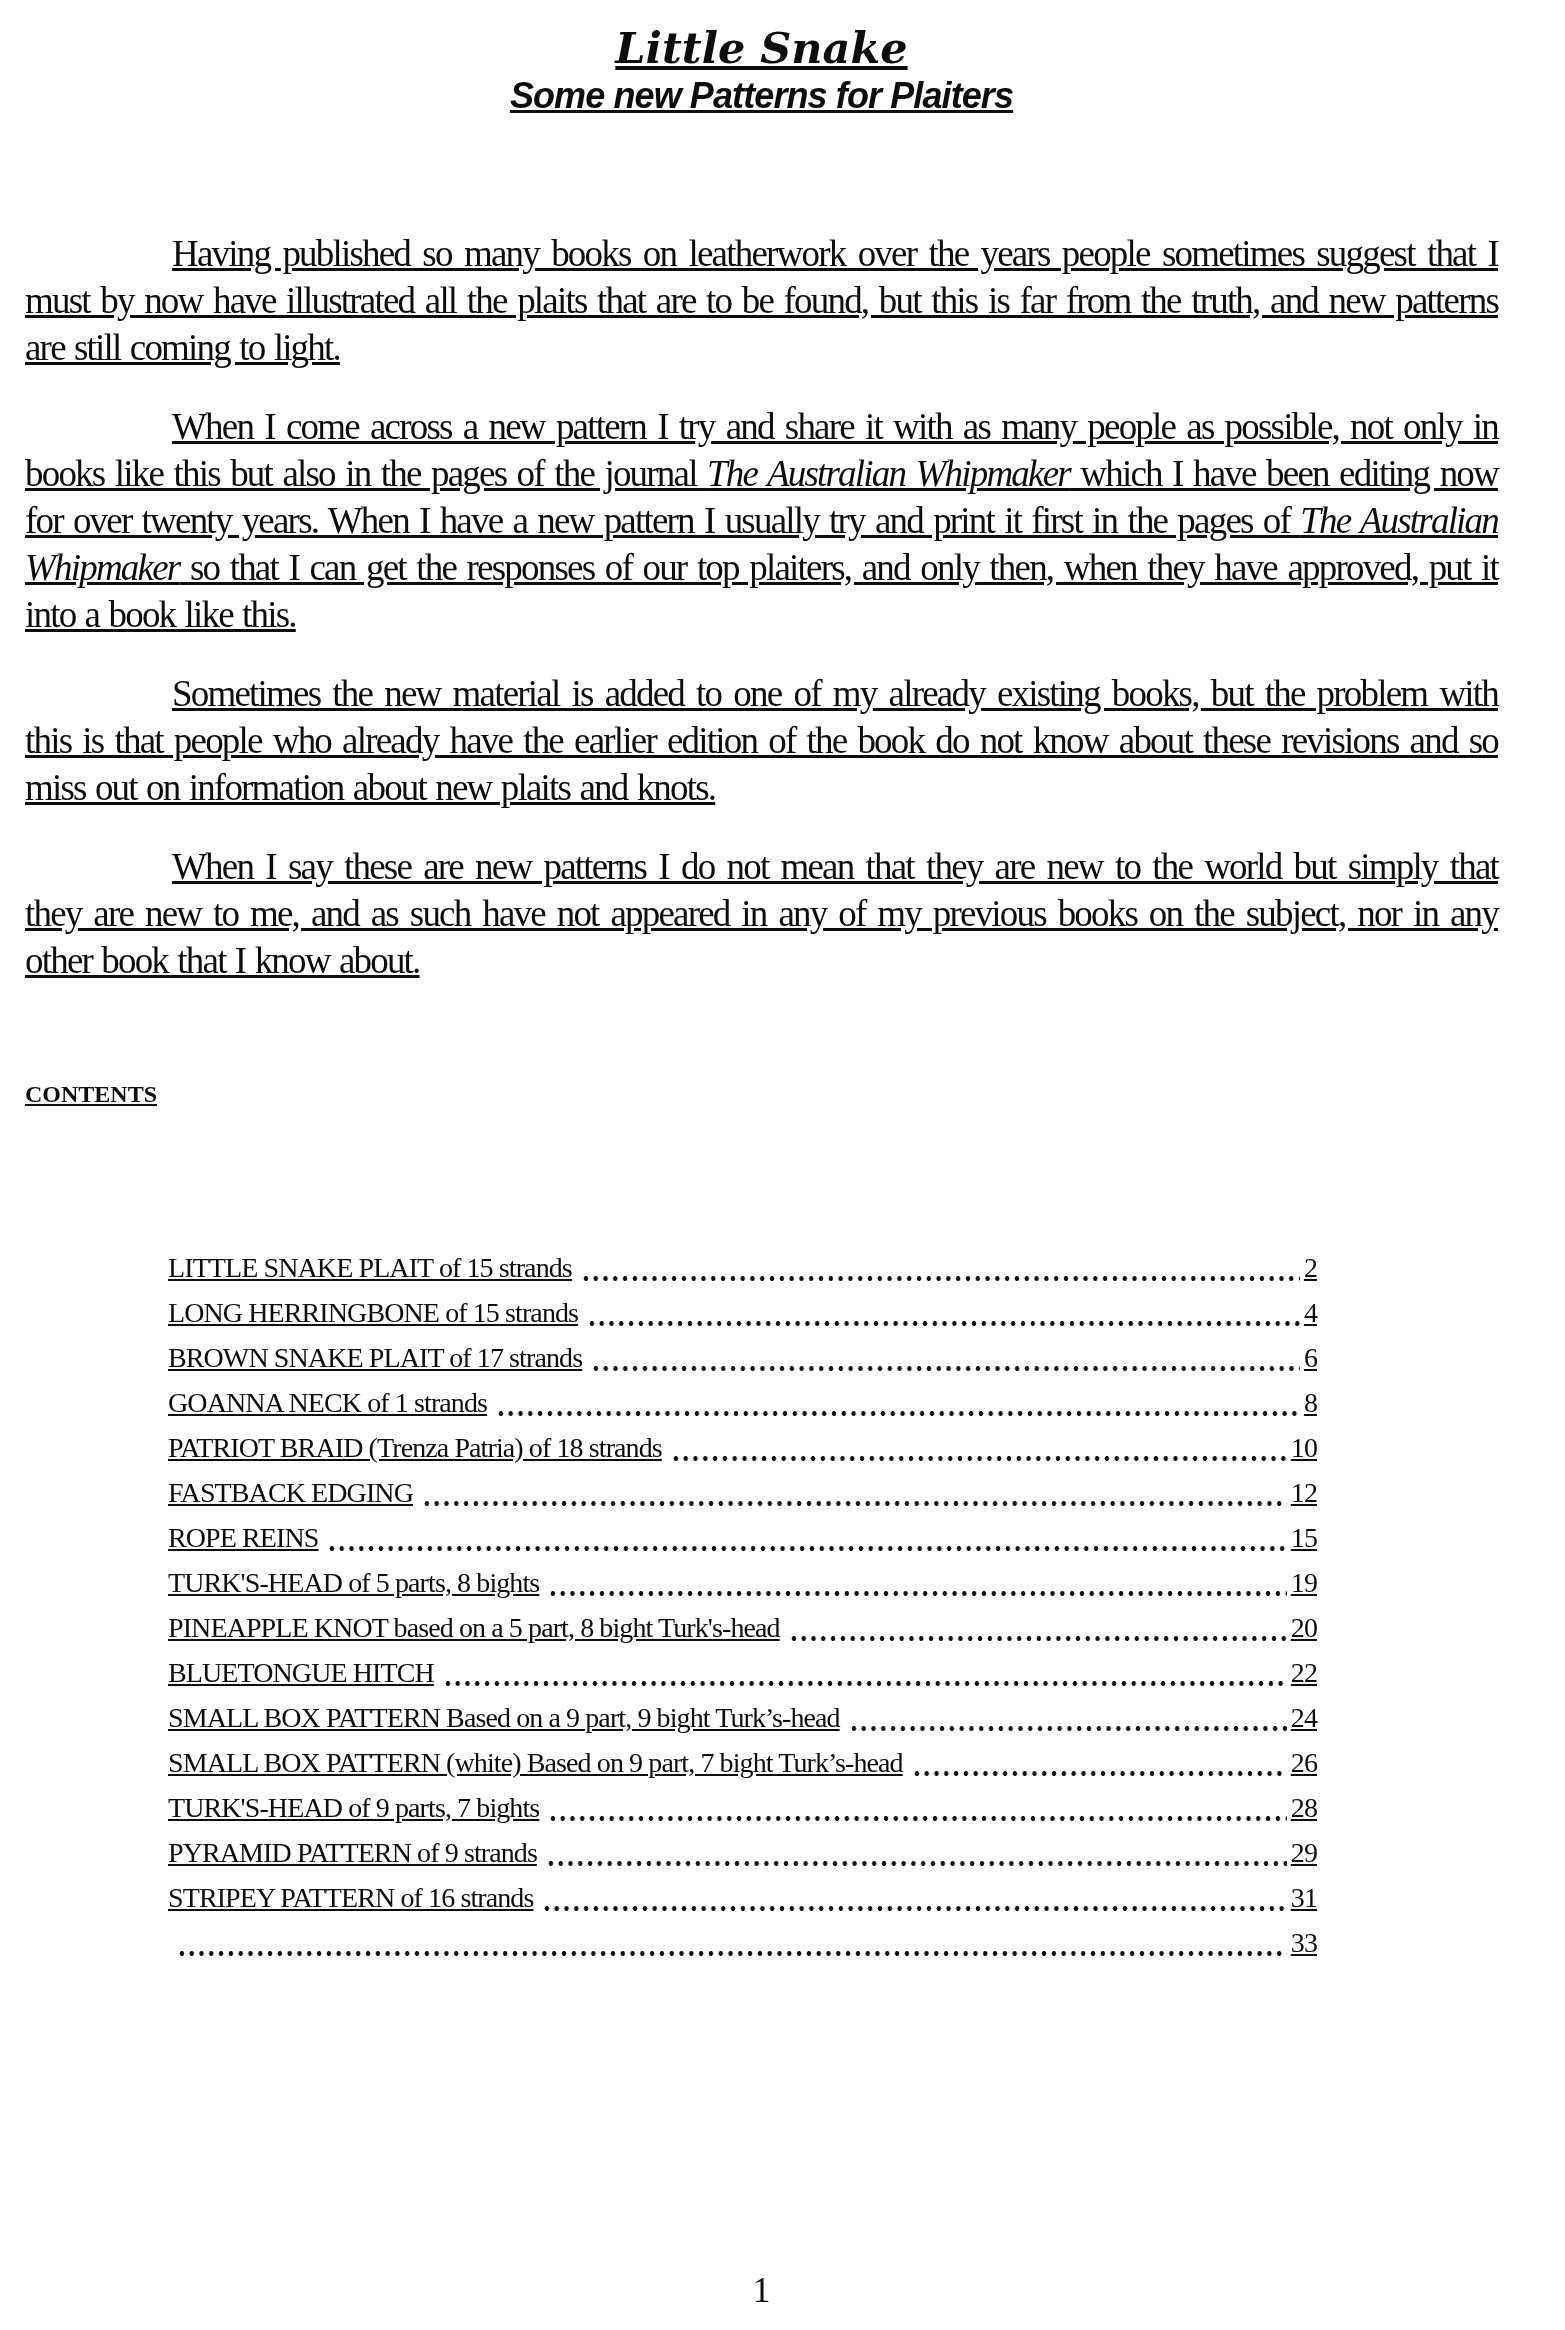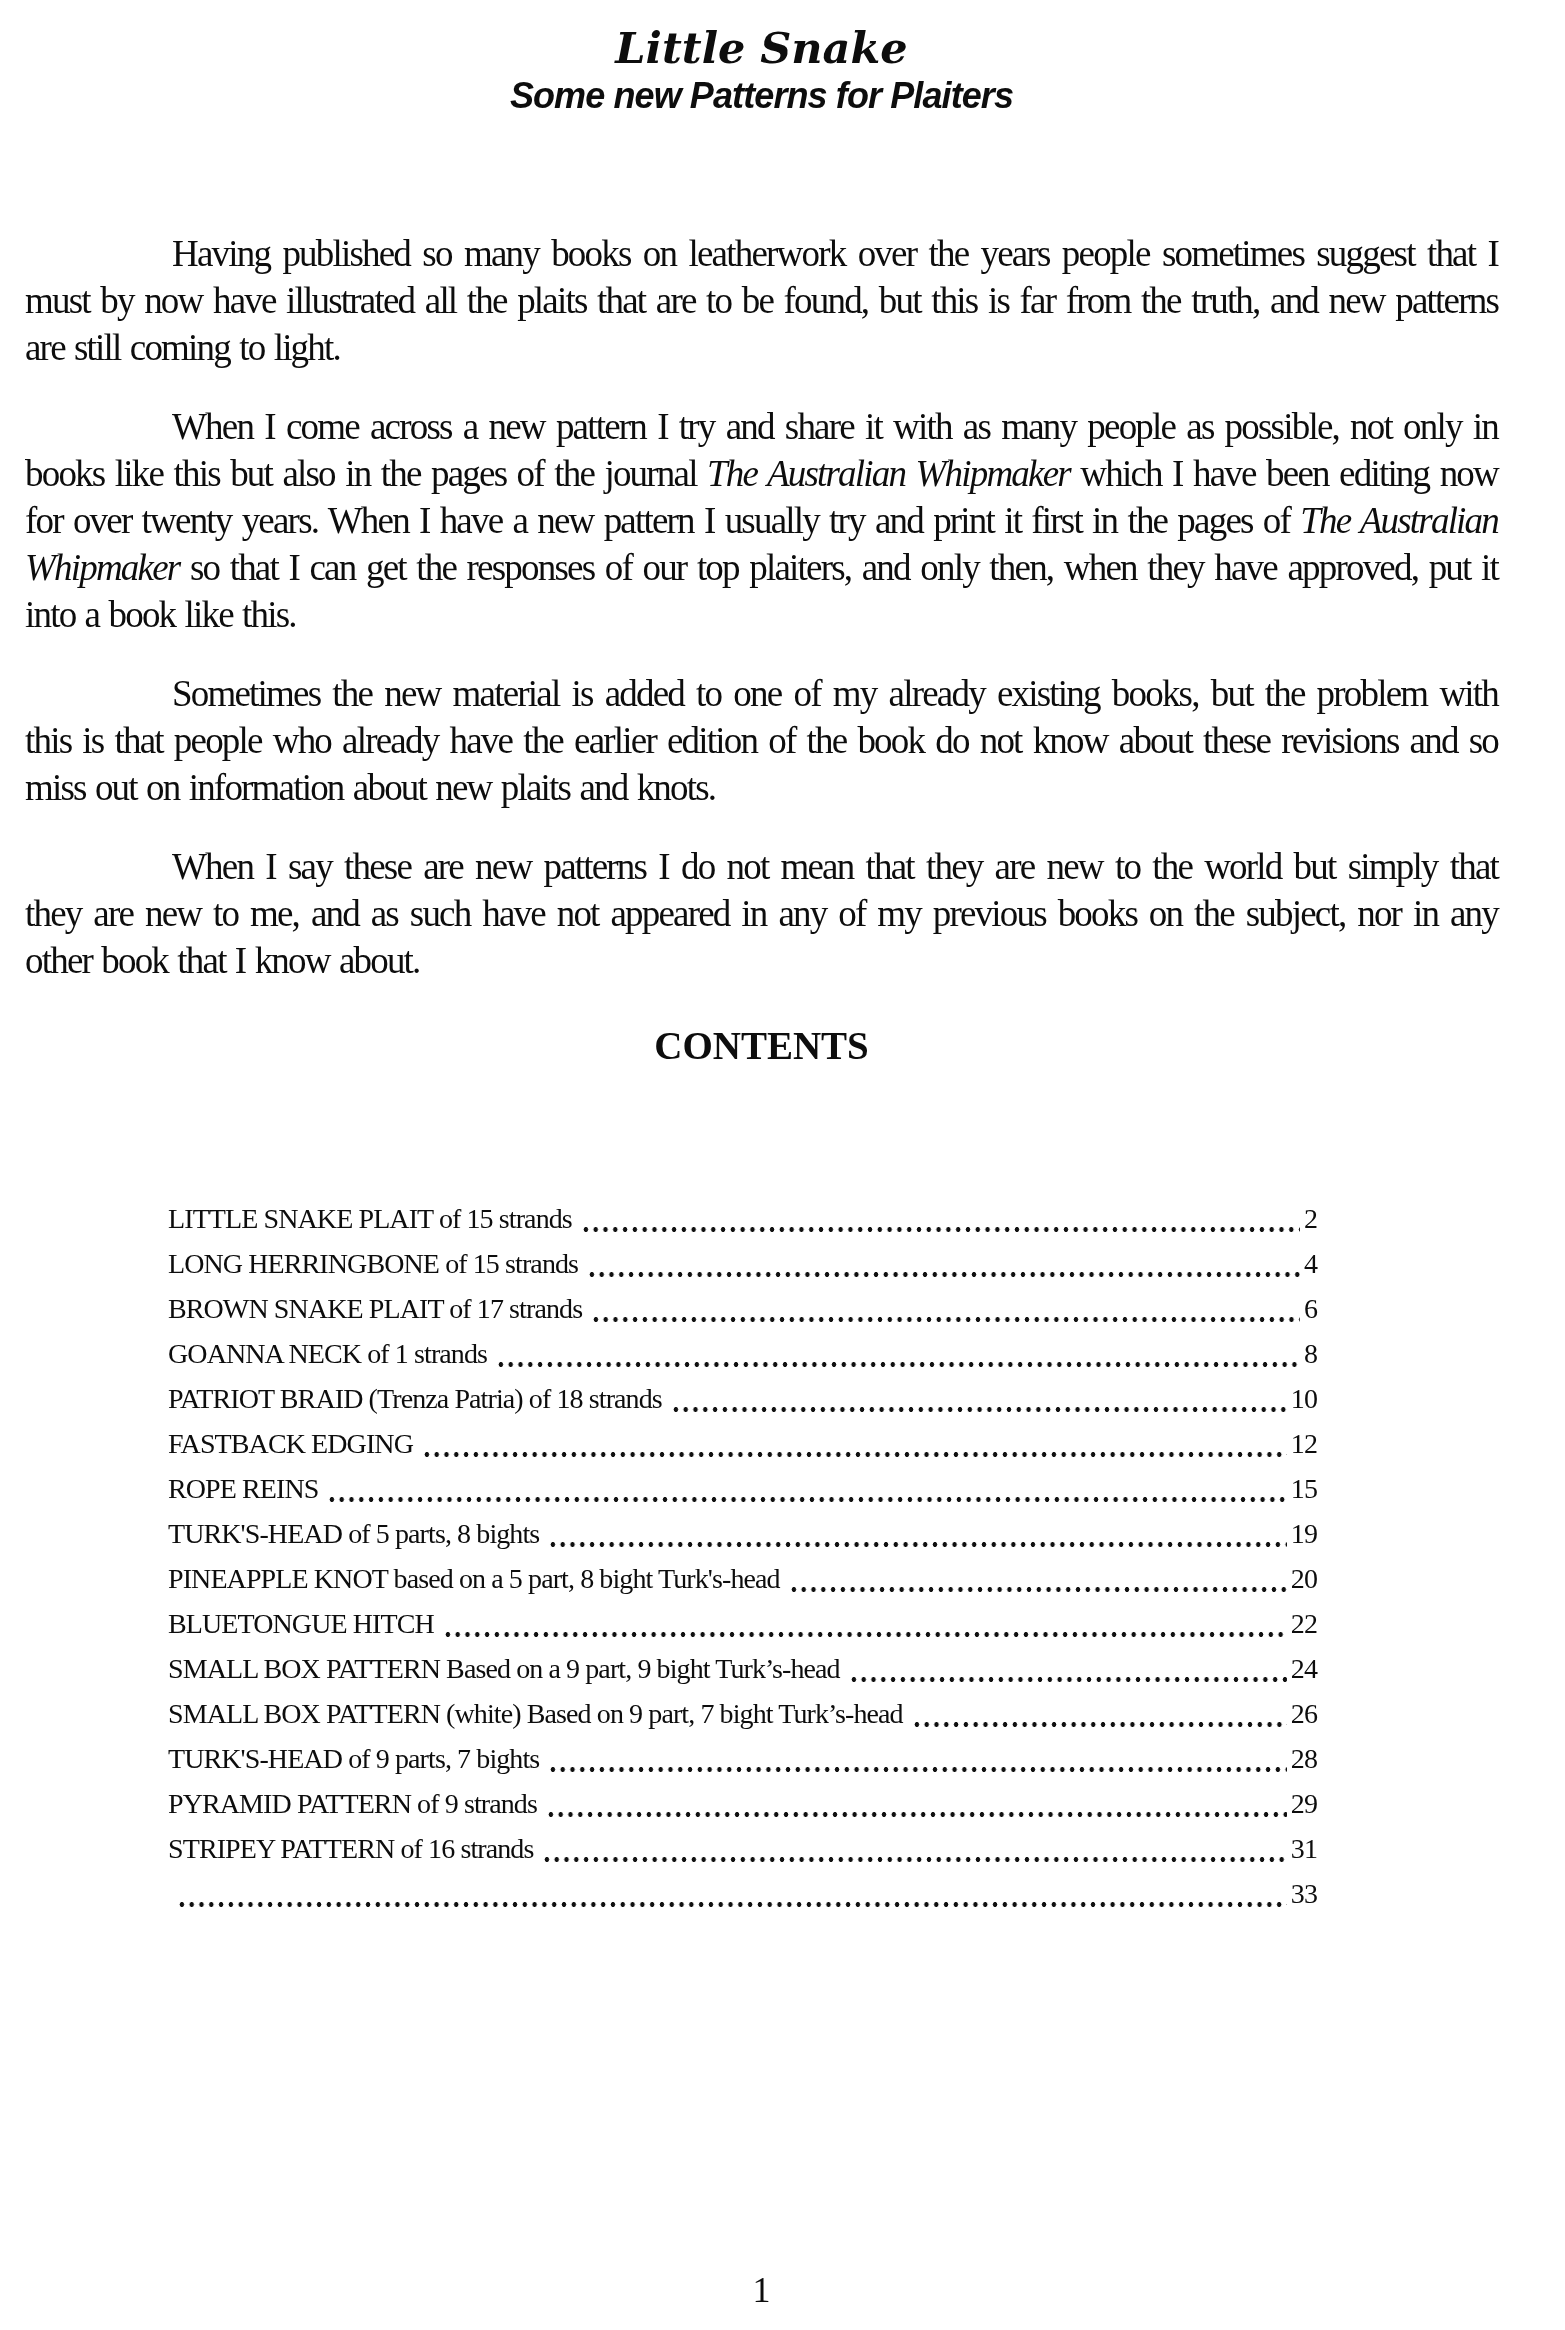--- a/index.html
+++ b/index.html
@@ -11,20 +11,21 @@
     font-family: "Liberation Serif", "DejaVu Serif", serif;
     overflow: hidden;
     position: relative;
   }
   .page {
     box-sizing: border-box;
     width: 100%;
     height: 100%;
     padding: 23px 67px 0 25px;
     position: relative;
+    text-decoration: underline;
   }
   .book-title {
     margin: 0;
     text-align: center;
     font-family: "DejaVu Serif", serif;
     font-style: italic;
     font-weight: bold;
     font-size: 43px;
     line-height: 50px;
     letter-spacing: 0px;
@@ -44,23 +45,22 @@
     font-size: 37px;
     line-height: 47px;
     letter-spacing: -1.8px;
     word-spacing: 1.8px;
     text-align: justify;
     text-indent: 147px;
     margin: 0 0 32px 0;
   }
   .body-par em { font-style: italic; }
   .contents-heading {
-    margin: 40px 0 0 0;
-    text-align: center;
-    font-size: 39px;
+    margin: 89px 0 0 0;
+    font-size: 24px;
     font-weight: bold;
     line-height: 43px;
     letter-spacing: 0;
   }
   .toc { margin: 129px 181px 0 143px; }
   .toc-row {
     display: flex;
     align-items: flex-end;
     font-size: 28px;
     line-height: 45px;

